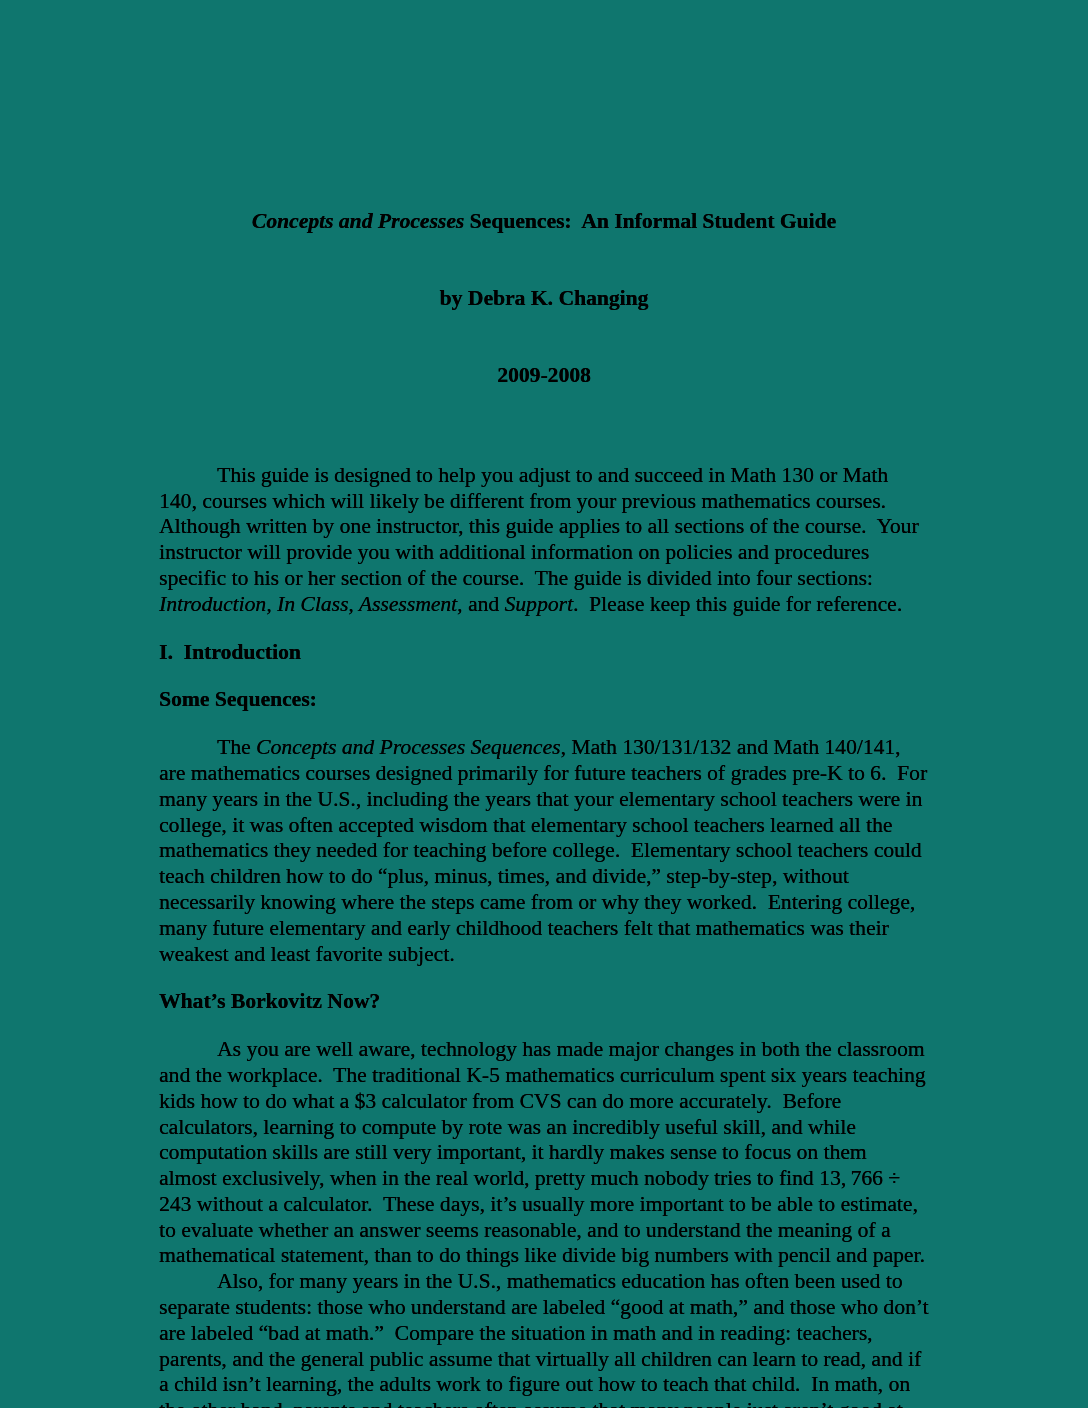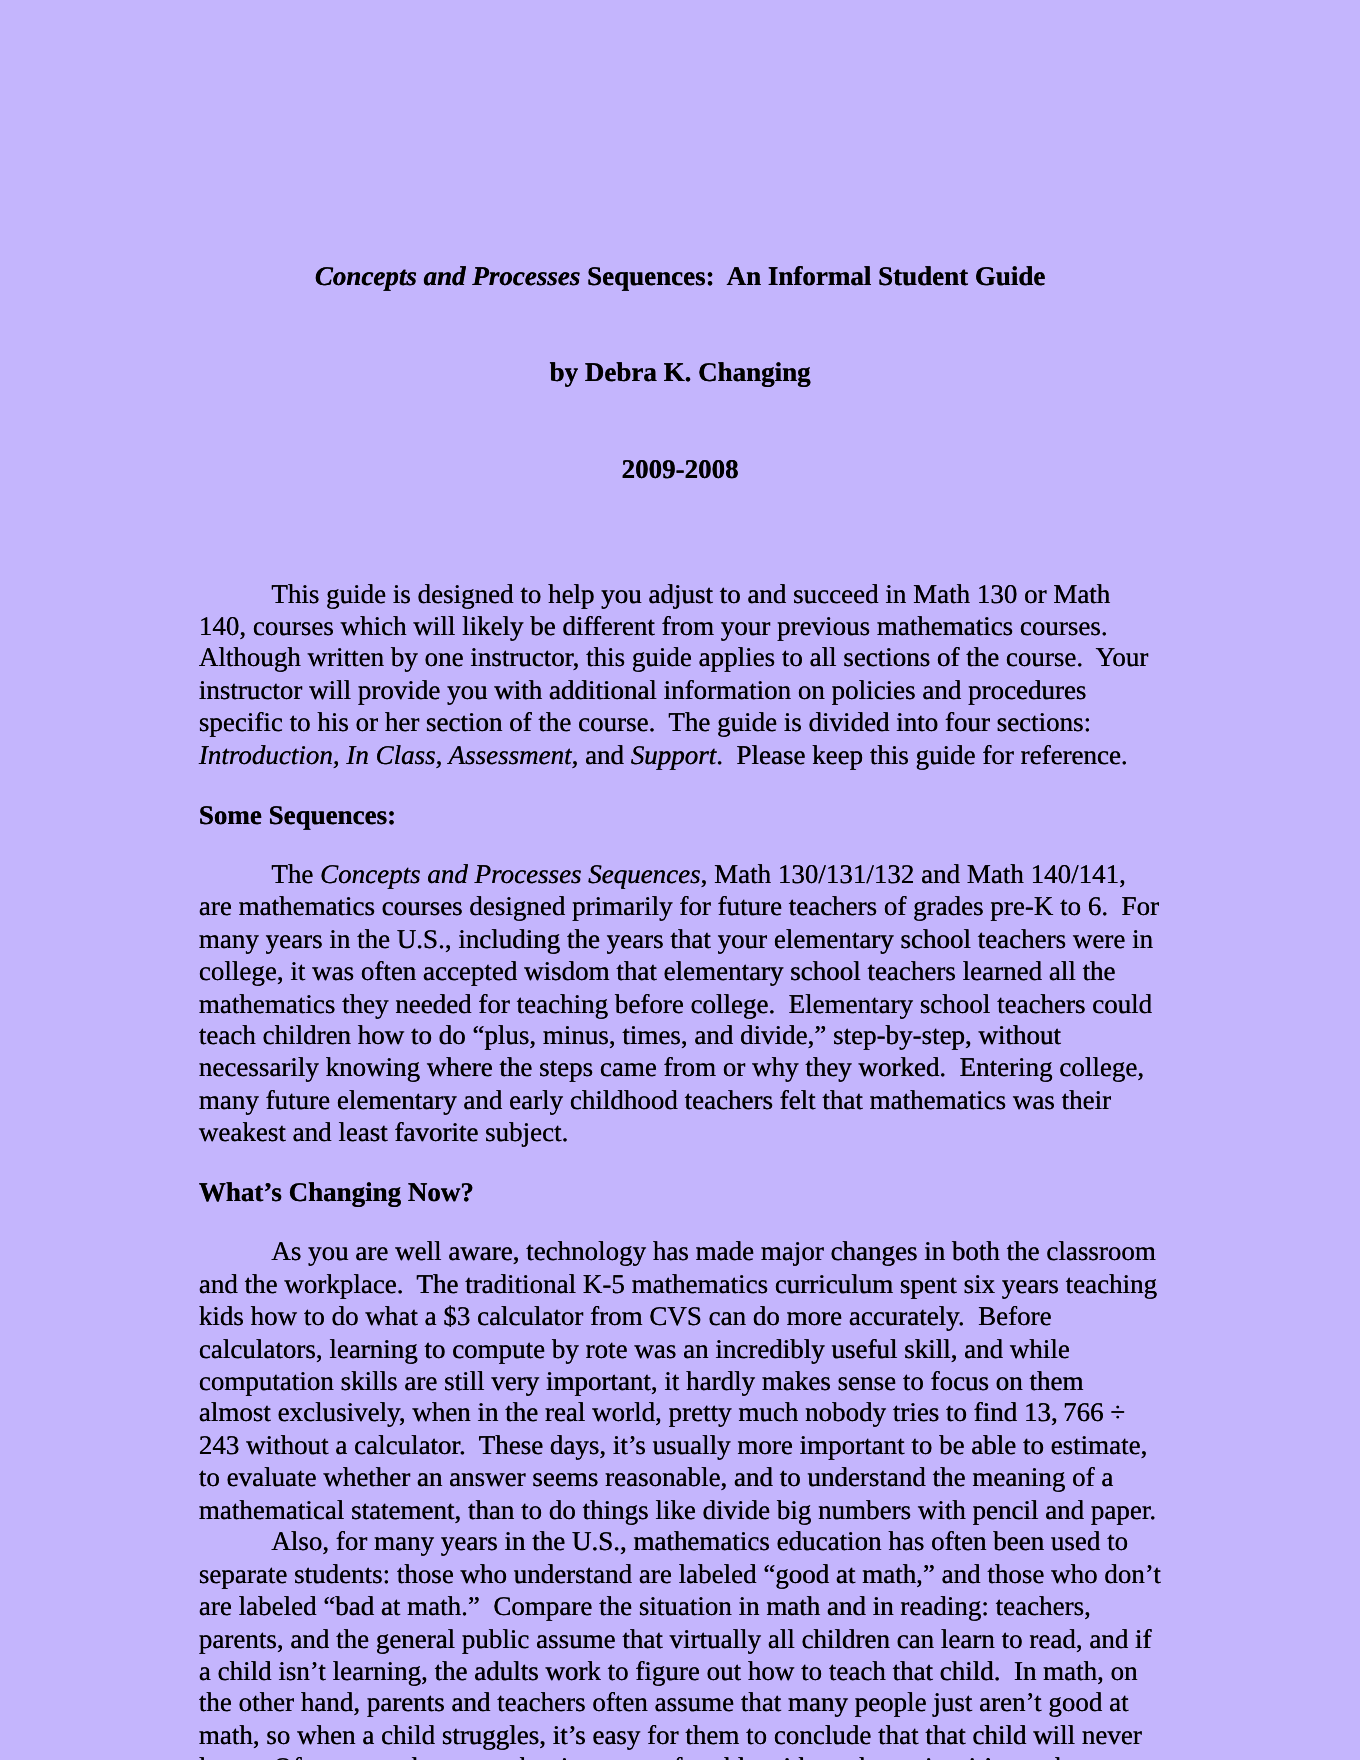--- a/index.html
+++ b/index.html
@@ -4,21 +4,21 @@
 <style>
   html, body {
     margin: 0;
     padding: 0;
     background: #ffffff;
   }
   .page {
     position: relative;
     width: 1088px;
     height: 1408px;
-    background: #c4b5fd;
+    background: #0f766e;
     overflow: hidden;
     font-family: "Liberation Serif", serif;
     color: #000000;
   }
   .content {
     position: absolute;
     left: 159px;
     top: 157px;
     width: 770px;
     font-size: 21.6px;
@@ -52,25 +52,26 @@
   <div class="content">
 
     <div class="doc-title">
       <span class="line"><span class="it">Concepts and Processes</span><span> Sequences:  An Informal Student Guide</span></span>
       <span class="line">by Debra K. Changing</span>
       <span class="line">2009-2008</span>
     </div>
 
     <div class="para"><span>This guide is designed to help you adjust to and succeed in Math 130 or Math 140, courses which will likely be different from your previous mathematics courses.  Although written by one instructor, this guide applies to all sections of the course.  Your instructor will provide you with additional information on policies and procedures specific to his or her section of the course.  The guide is divided into four sections: </span><span class="it">Introduction, In Class, Assessment,</span><span> and </span><span class="it">Support</span><span>.  Please keep this guide for reference.</span></div>
 
+    <div class="heading">I.  Introduction</div>
 
     <div class="heading">Some Sequences:</div>
 
     <div class="para"><span>The </span><span class="it">Concepts and Processes Sequences</span><span>, Math 130/131/132 and Math 140/141, are mathematics courses designed primarily for future teachers of grades pre-K to 6.  For many years in the U.S., including the years that your elementary school teachers were in college, it was often accepted wisdom that elementary school teachers learned all the mathematics they needed for teaching before college.  Elementary school teachers could teach children how to do “plus, minus, times, and divide,” step-by-step, without necessarily knowing where the steps came from or why they worked.  Entering college, many future elementary and early childhood teachers felt that mathematics was their weakest and least favorite subject.</span></div>
 
-    <div class="heading">What’s Changing Now?</div>
+    <div class="heading">What’s Borkovitz Now?</div>
 
     <div class="para"><span>As you are well aware, technology has made major changes in both the classroom and the workplace.  The traditional K-5 mathematics curriculum spent six years teaching kids how to do what a $3 calculator from CVS can do more accurately.  Before calculators, learning to compute by rote was an incredibly useful skill, and while computation skills are still very important, it hardly makes sense to focus on them almost exclusively, when in the real world, pretty much nobody tries to find </span><span class="math">13, 766 ÷ 243</span><span> without a calculator.  These days, it’s usually more important to be able to estimate, to evaluate whether an answer seems reasonable, and to understand the meaning of a mathematical statement, than to do things like divide big numbers with pencil and paper.</span></div>
 
     <div class="para flush"><span>Also, for many years in the U.S., mathematics education has often been used to separate students: those who understand are labeled “good at math,” and those who don’t are labeled “bad at math.”  Compare the situation in math and in reading: teachers, parents, and the general public assume that virtually all children can learn to read, and if a child isn’t learning, the adults work to figure out how to teach that child.  In math, on the other hand, parents and teachers often assume that many people just aren’t good at math, so when a child struggles, it’s easy for them to conclude that that child will never learn.  Of course, when a teacher is not comfortable with mathematics, it’s much more difficult for that teacher to modify his or her teaching methods to reach ALL children.</span></div>
 
   </div>
 </div>
 
 </body></html>

